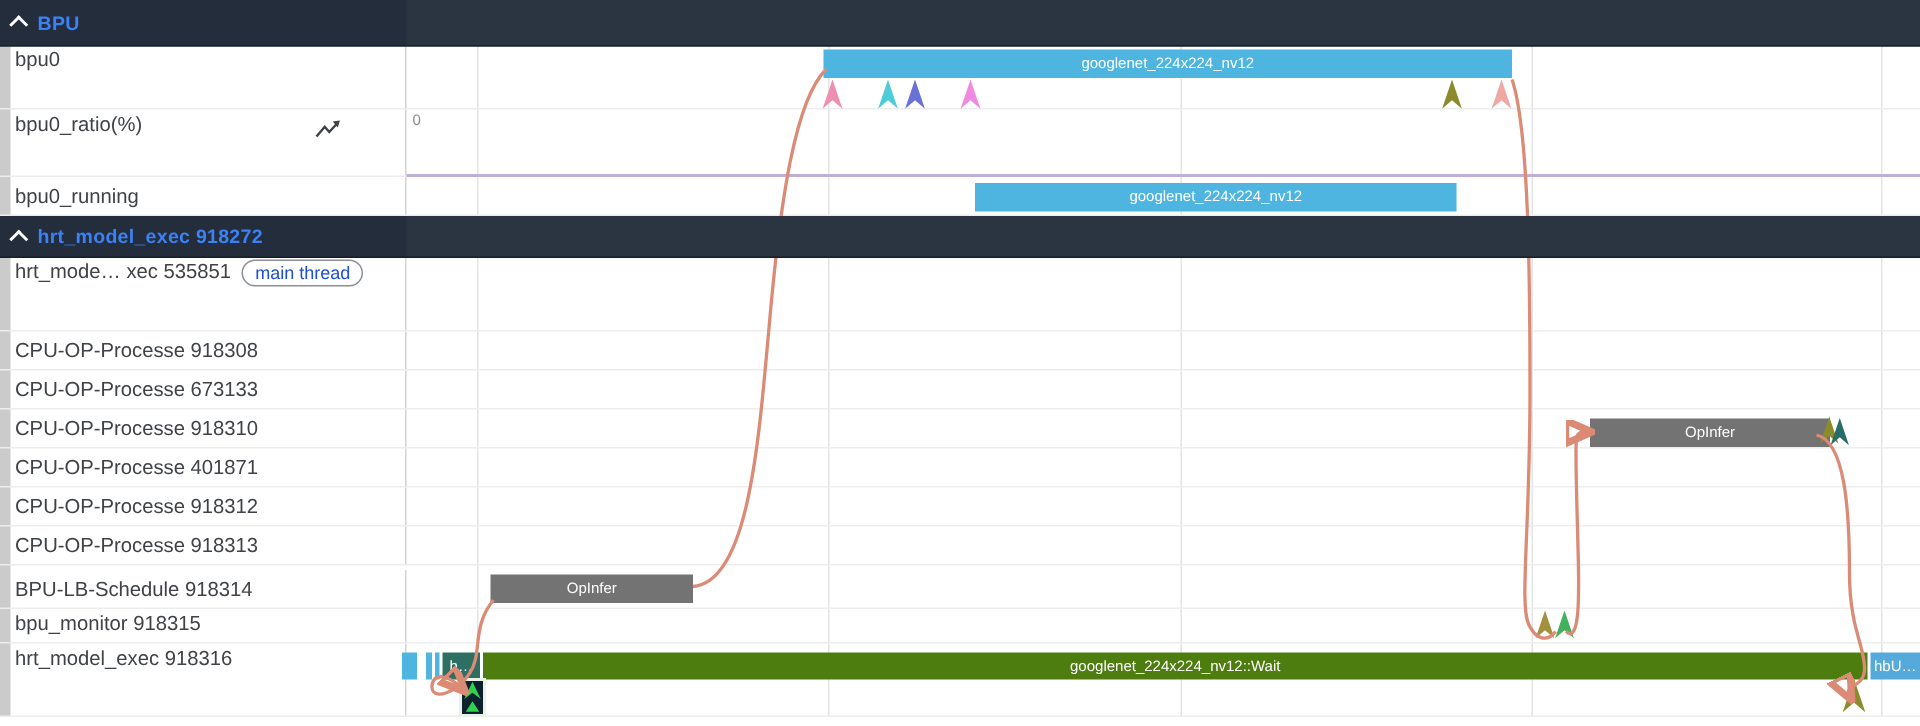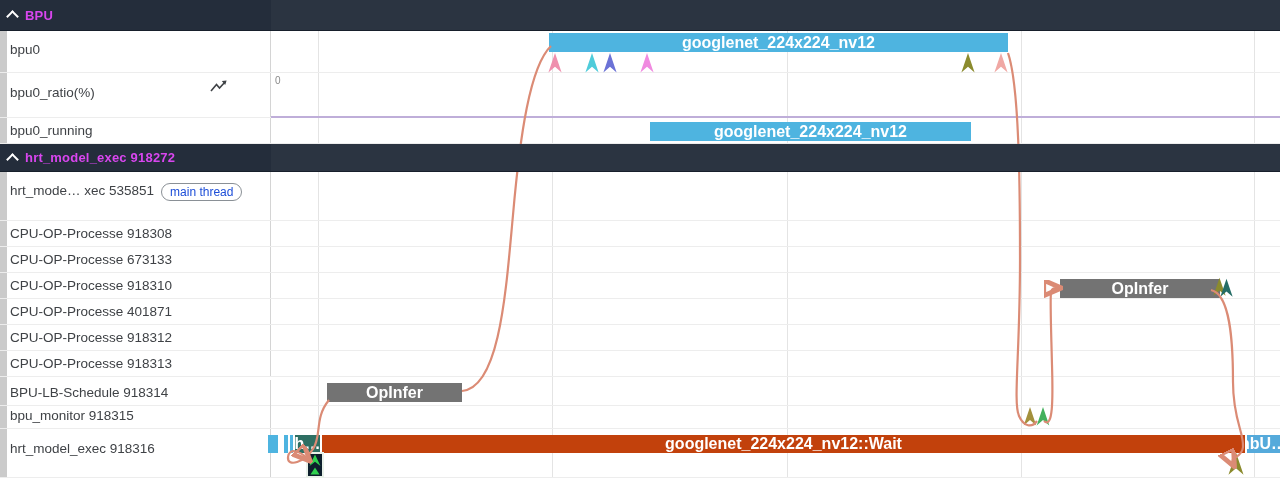--- a/index.html
+++ b/index.html
@@ -6,37 +6,37 @@
   .app{position:relative;width:1280px;height:484px;font-family:"Liberation Sans",sans-serif;
        background:#fff;overflow:hidden;}
   
   .gridline{position:absolute;top:30px;height:448px;width:1px;background:#e4e4e4;z-index:1;}
   
   .pin-strip{position:absolute;left:0;width:7px;background:#cbcbcb;z-index:2;}
   
   .row{position:absolute;left:0;width:1280px;border-bottom:1px solid #ededed;z-index:2;box-sizing:border-box;}
   .label-cell{position:absolute;left:0;top:0;width:271px;height:100%;box-sizing:border-box;
       border-right:1px solid #d4d4d4;padding-left:10px;color:#3f4246;font-size:13.5px;
-      display:flex;align-items:flex-start;padding-top:12px;background:transparent;white-space:nowrap;}
+      display:flex;align-items:flex-start;padding-top:2px;background:transparent;white-space:nowrap;}
   .label-cell.center{align-items:center;padding-top:0;}
   .badge{display:inline-block;margin-left:7px;border:1px solid #8a9096;border-radius:10px;
       padding:0px 8px;font-size:12px;color:#1d4ed8;line-height:16px;}
   
   .group-header{position:absolute;left:0;width:1280px;height:27px;background:#242d3b;
-      border-bottom:1px solid #171f2b;z-index:10;display:flex;align-items:center;color:#d946ef;}
+      border-bottom:1px solid #171f2b;z-index:10;display:flex;align-items:center;color:#3b82f6;}
   .group-header .shade{position:absolute;left:271px;top:0;right:0;bottom:0;background:rgba(255,255,255,0.035);}
   .caret{display:inline-block;width:7px;height:7px;border-left:2px solid #fff;border-top:2px solid #fff;
       transform:rotate(45deg);margin:3px 8px 0 8px;}
   .group-title{font-size:13px;font-weight:bold;letter-spacing:0.2px;}
   
   .slice{position:absolute;display:flex;align-items:center;justify-content:center;overflow:hidden;
-      color:#fff;font-size:16px;font-weight:bold;z-index:3;box-sizing:border-box;white-space:nowrap;}
+      color:#fff;font-size:10px;font-weight:normal;z-index:3;box-sizing:border-box;white-space:nowrap;}
   .blue{background:#4eb4e0;}
   .olive{background:#737373;}
-  .green{background:#c2410c;}
+  .green{background:#4d7c0f;}
   .dteal{background:#2e6f63;}
   .blue2{background:#55aadb;}
   
   .counter-value{position:absolute;left:275px;top:75px;font-size:10px;color:#8a8a8a;z-index:3;}
   .counter-line{position:absolute;left:271px;top:116px;width:1009px;height:2px;background:#bfaed9;z-index:3;}
   .chart-icon{position:absolute;left:210px;top:80px;z-index:3;}
   
   .dart{position:absolute;z-index:4;}
   
   .flows{position:absolute;left:0;top:0;z-index:6;pointer-events:none;}

